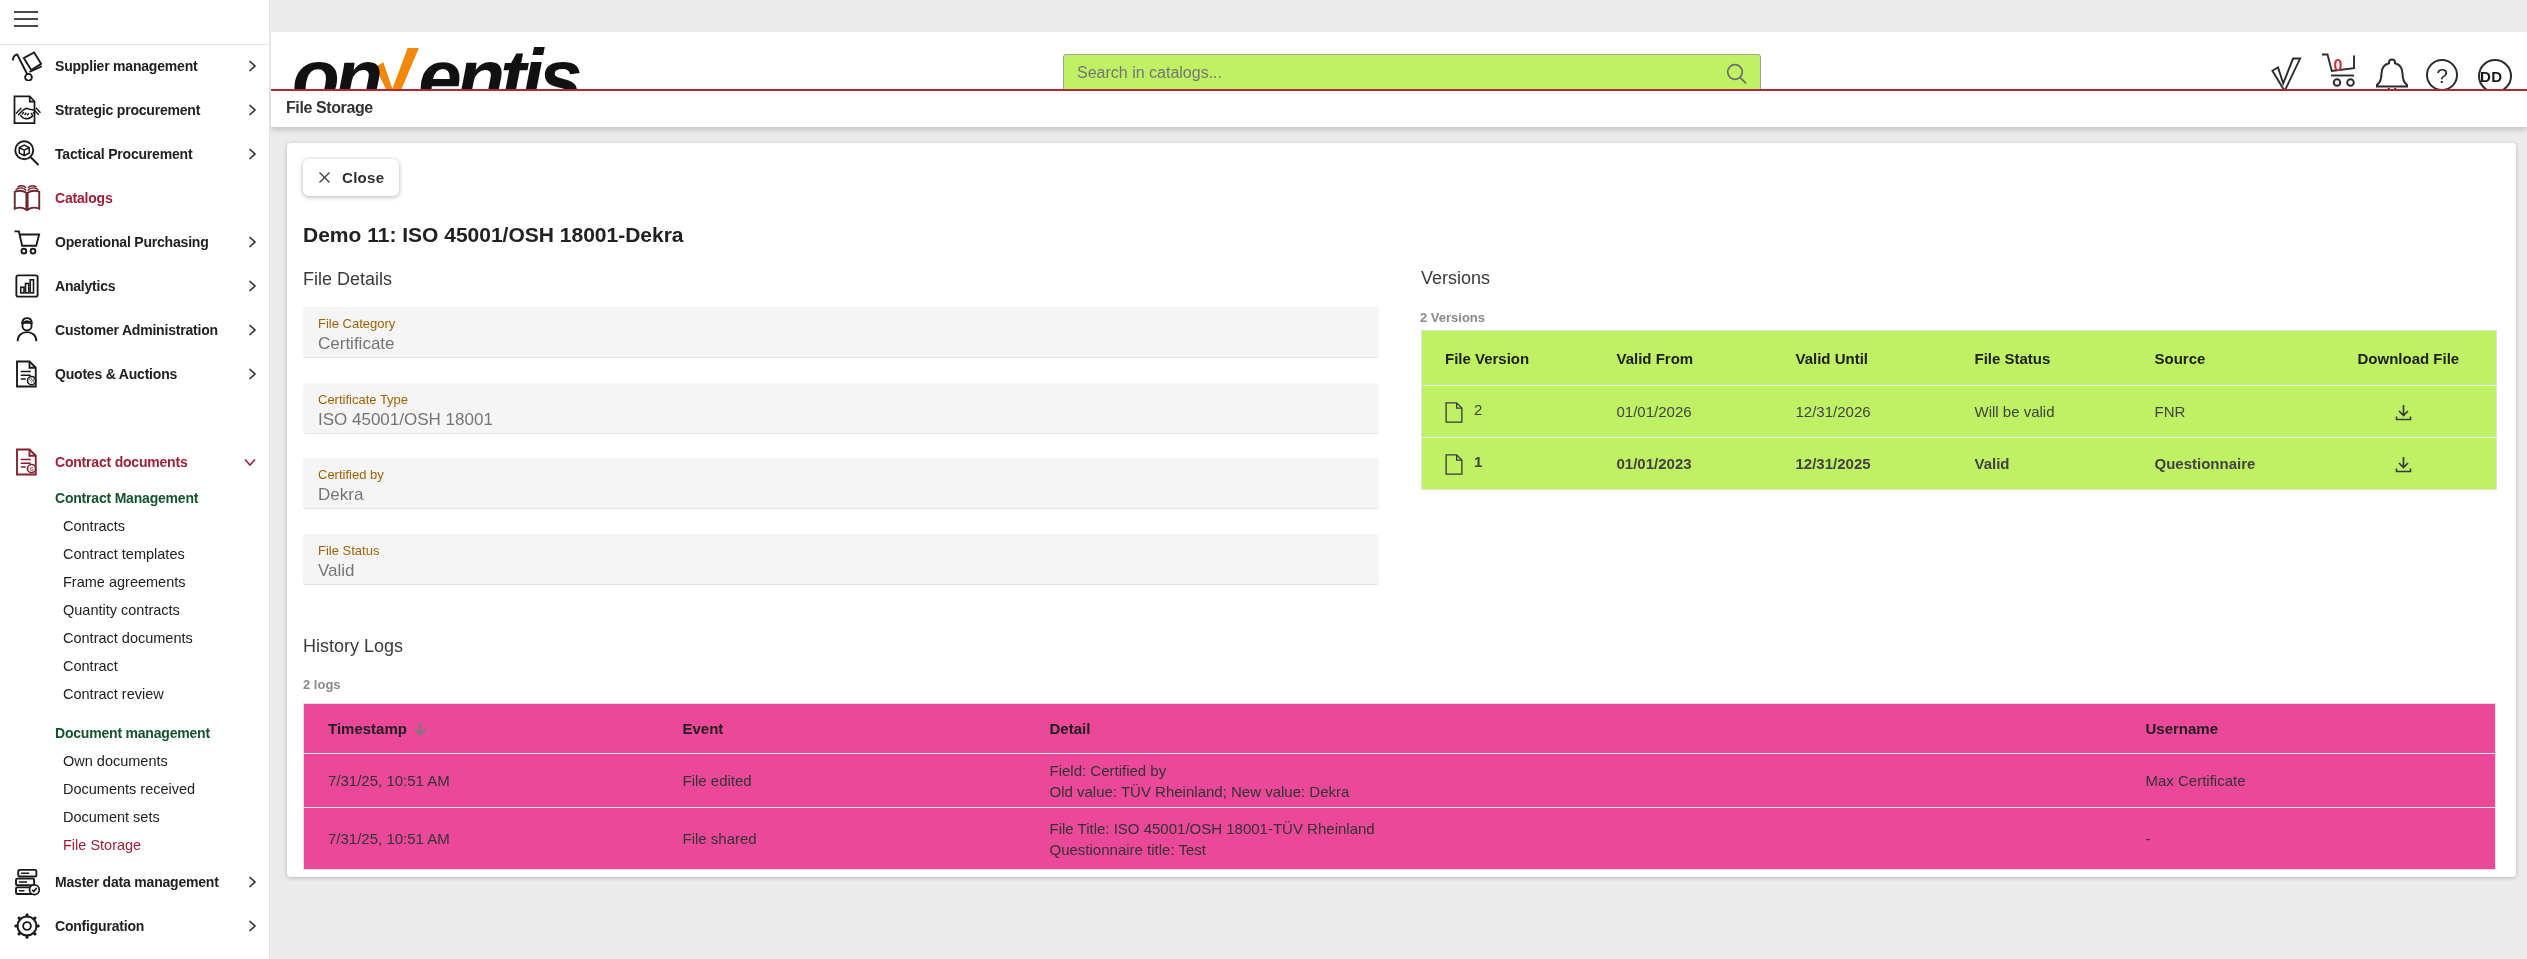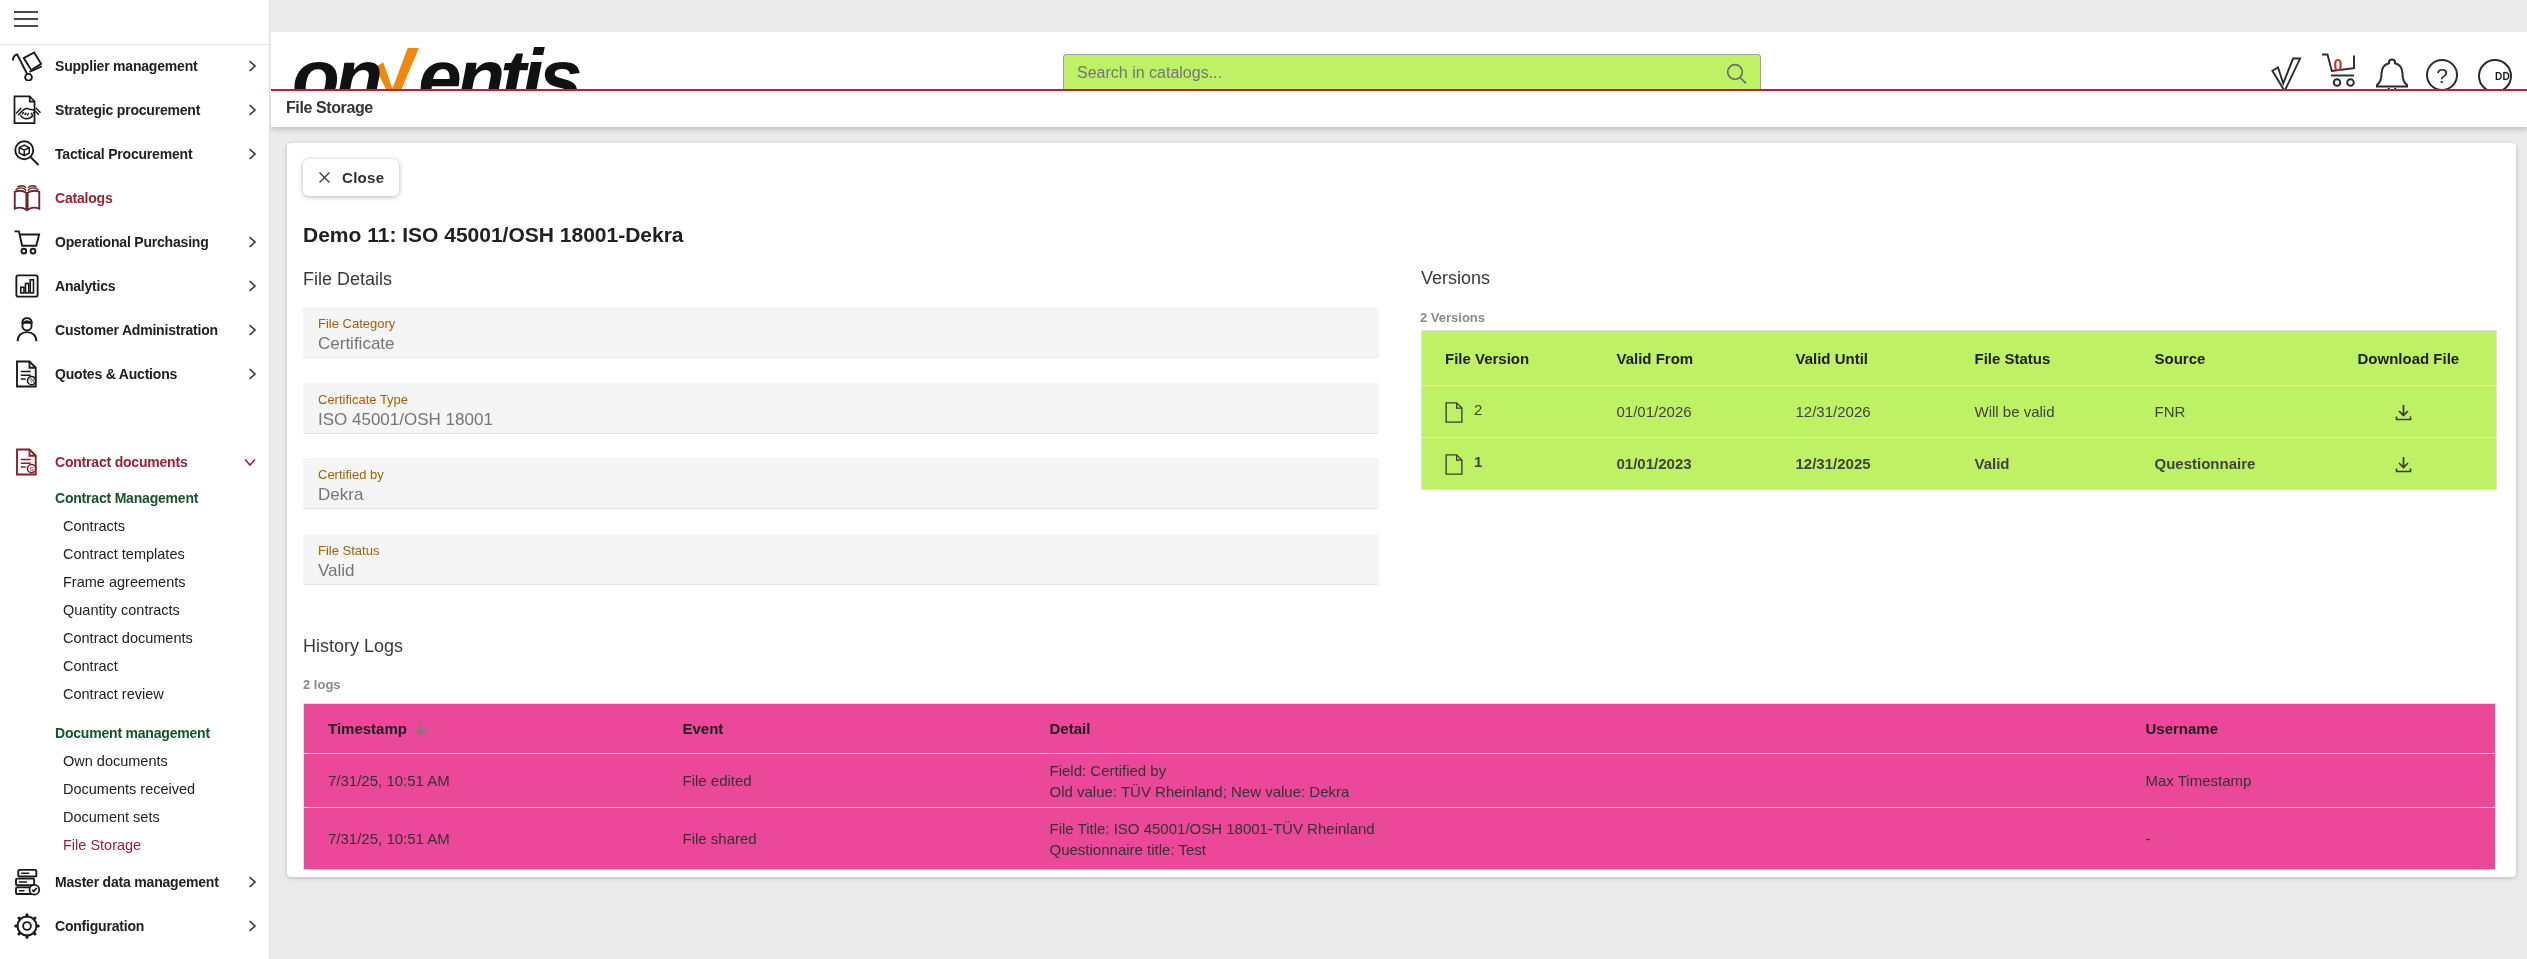--- a/index.html
+++ b/index.html
@@ -230,21 +230,21 @@
       <path d="M13 22.5 h23"></path>
       <circle cx="19" cy="29.5" r="3.3"></circle>
       <circle cx="32.5" cy="29.5" r="3.3"></circle>
       <text x="15.5" y="18" font-size="16" font-weight="bold" fill="#c53030" stroke="none" font-family="Liberation Sans, sans-serif">0</text>
     </svg>
   <svg class="tico" style="left:2104px; top:25px;" width="34" height="37" viewBox="0 0 34 37" fill="none" stroke="#2b2b2b" stroke-width="2">
       <path d="M17 2.5 c1.7 0 3 1.3 3 3 v0.7 c4.5 1.3 7.5 5.2 7.5 10.3 c0 6.5 2 9.5 4.5 11.5 v1.5 h-30 v-1.5 c2.5-2 4.5-5 4.5-11.5 c0-5.1 3-9 7.5-10.3 v-0.7 c0-1.7 1.3-3 3-3 z"></path>
       <path d="M13.5 31 c0.3 1.8 1.7 3 3.5 3 s3.2-1.2 3.5-3" stroke-width="1.9"></path>
     </svg>
   <div class="tico" style="left:2155px; top:27px; width:32px; height:32px; border:2px solid #2b2b2b; border-radius:50%; text-align:center; font-size:21px; color:#2b2b2b; line-height:30px;">?</div>
-  <div class="tico" style="left:2207px; top:27px; width:34px; height:34px; border:2px solid #2b2b2b; border-radius:50%; text-align:right; font-size:10px; font-weight:bold; color:#1a1a1a; line-height:31px; letter-spacing:0.3px;">DD</div>
+  <div class="tico" style="left:2207px; top:27px; width:34px; height:34px; border:2px solid #2b2b2b; border-radius:50%; text-align:left; font-size:15px; font-weight:bold; color:#1a1a1a; line-height:31px; letter-spacing:0.3px;">DD</div>
   <div id="search">
       <span>Search in catalogs...</span>
     <svg width="28" height="28" viewBox="0 0 28 28" fill="none" stroke="#6d6d6d" stroke-width="1.7">
         <circle cx="12" cy="11" r="7.3"></circle>
         <line x1="17.2" y1="16.6" x2="23" y2="22.4"></line>
       </svg>
   </div>
 </div>
 <div id="redline"></div>
 <div id="crumb">
@@ -327,21 +327,21 @@
               <path d="M6.5 0.5 V11.5 M1 7 L6.5 12.5 L12 7"></path>
             </svg></th>
       <th style="width:367px;">Event</th>
       <th style="width:1096px;">Detail</th>
       <th>Username</th>
     </tr>
     <tr style="height:54px;">
       <td style="padding-left:24px;">7/31/25, 10:51 AM</td>
       <td>File edited</td>
       <td class="dl2">Field: Certified by<br>Old value: TÜV Rheinland; New value: Dekra</td>
-      <td>Max Timestamp</td>
+      <td>Max Certificate</td>
     </tr>
     <tr style="height:62px;">
       <td style="padding-left:24px;">7/31/25, 10:51 AM</td>
       <td>File shared</td>
       <td class="dl2">File Title: ISO 45001/OSH 18001-TÜV Rheinland<br>Questionnaire title: Test</td>
       <td>-</td>
     </tr>
   </tbody>
     </table>
 </div>

